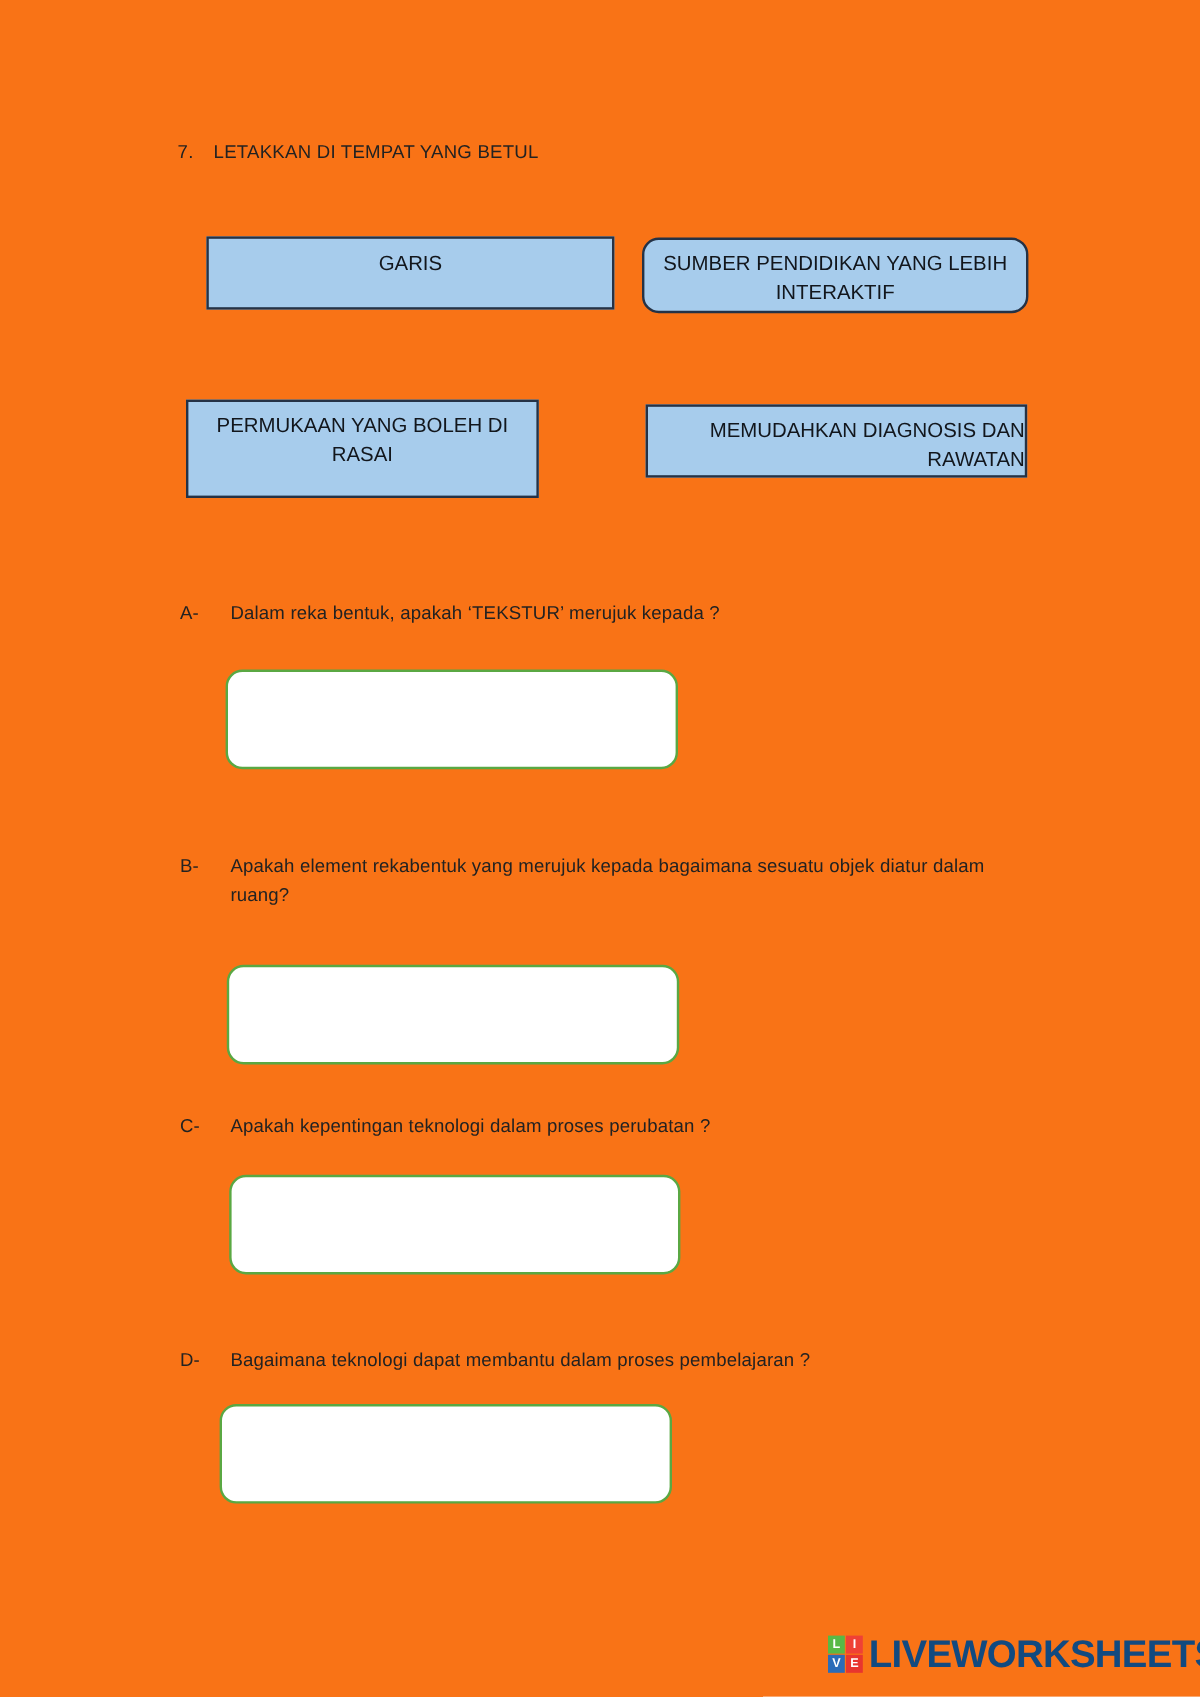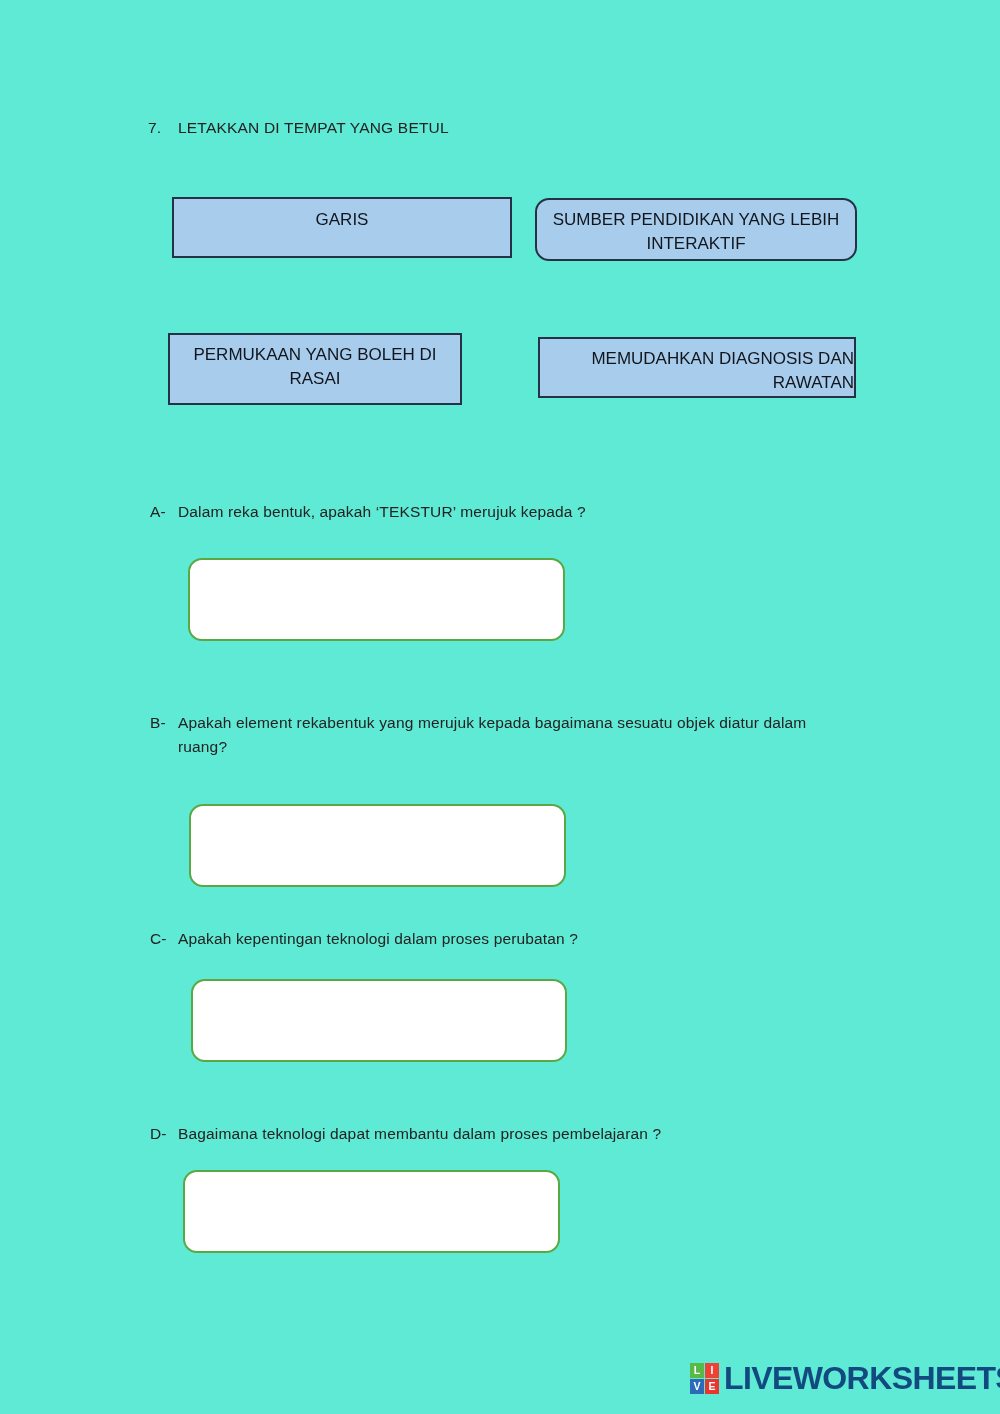--- a/index.html
+++ b/index.html
@@ -12,21 +12,21 @@
     height: 1414px;
     position: relative;
     font-family: "Liberation Sans", sans-serif;
     color: #1a1a1a;
     overflow: hidden;
   }
 
   .page {
     position: absolute;
     inset: 0;
-    background: #5eead4;
+    background: #f97316;
   }
 
   
   .q7-heading {
     position: absolute;
     left: 148px;
     top: 119px;
     font-size: 15.5px;
     letter-spacing: 0.2px;
     color: #222222;
@@ -50,40 +50,40 @@
     display: flex;
     align-items: flex-start;
     justify-content: center;
     padding-top: 9px;
   }
   .blue-box.two-line {
     padding-top: 8px;
   }
   .bb-garis   { left: 172px; top: 197px;  width: 340px; height: 61px; }
   .bb-sumber  { left: 535px; top: 198px;  width: 322px; height: 63px; border-radius: 14px; }
-  .bb-permukaan { left: 168px; top: 333px; width: 294px; height: 72px; }
+  .bb-permukaan { left: 155px; top: 333px; width: 294px; height: 82px; }
   .bb-memudahkan{ left: 538px; top: 337px; width: 318px; height: 61px; text-align: right; }
 
   
   .q-text {
     position: absolute;
     font-size: 15.5px;
     line-height: 1.55;
     color: #222222;
     letter-spacing: 0.15px;
   }
   .q-label {
     position: absolute;
     left: 0;
     top: 0;
     width: 32px;
   }
   .q-body {
     display: block;
-    margin-left: 28px;
+    margin-left: 42px;
   }
 
   .qa { left: 150px; top: 500px;  width: 720px; }
   .qb { left: 150px; top: 711px;  width: 700px; }
   .qc { left: 150px; top: 927px;  width: 720px; }
   .qd { left: 150px; top: 1122px; width: 720px; }
 
   
   .answer-box {
     position: absolute;

